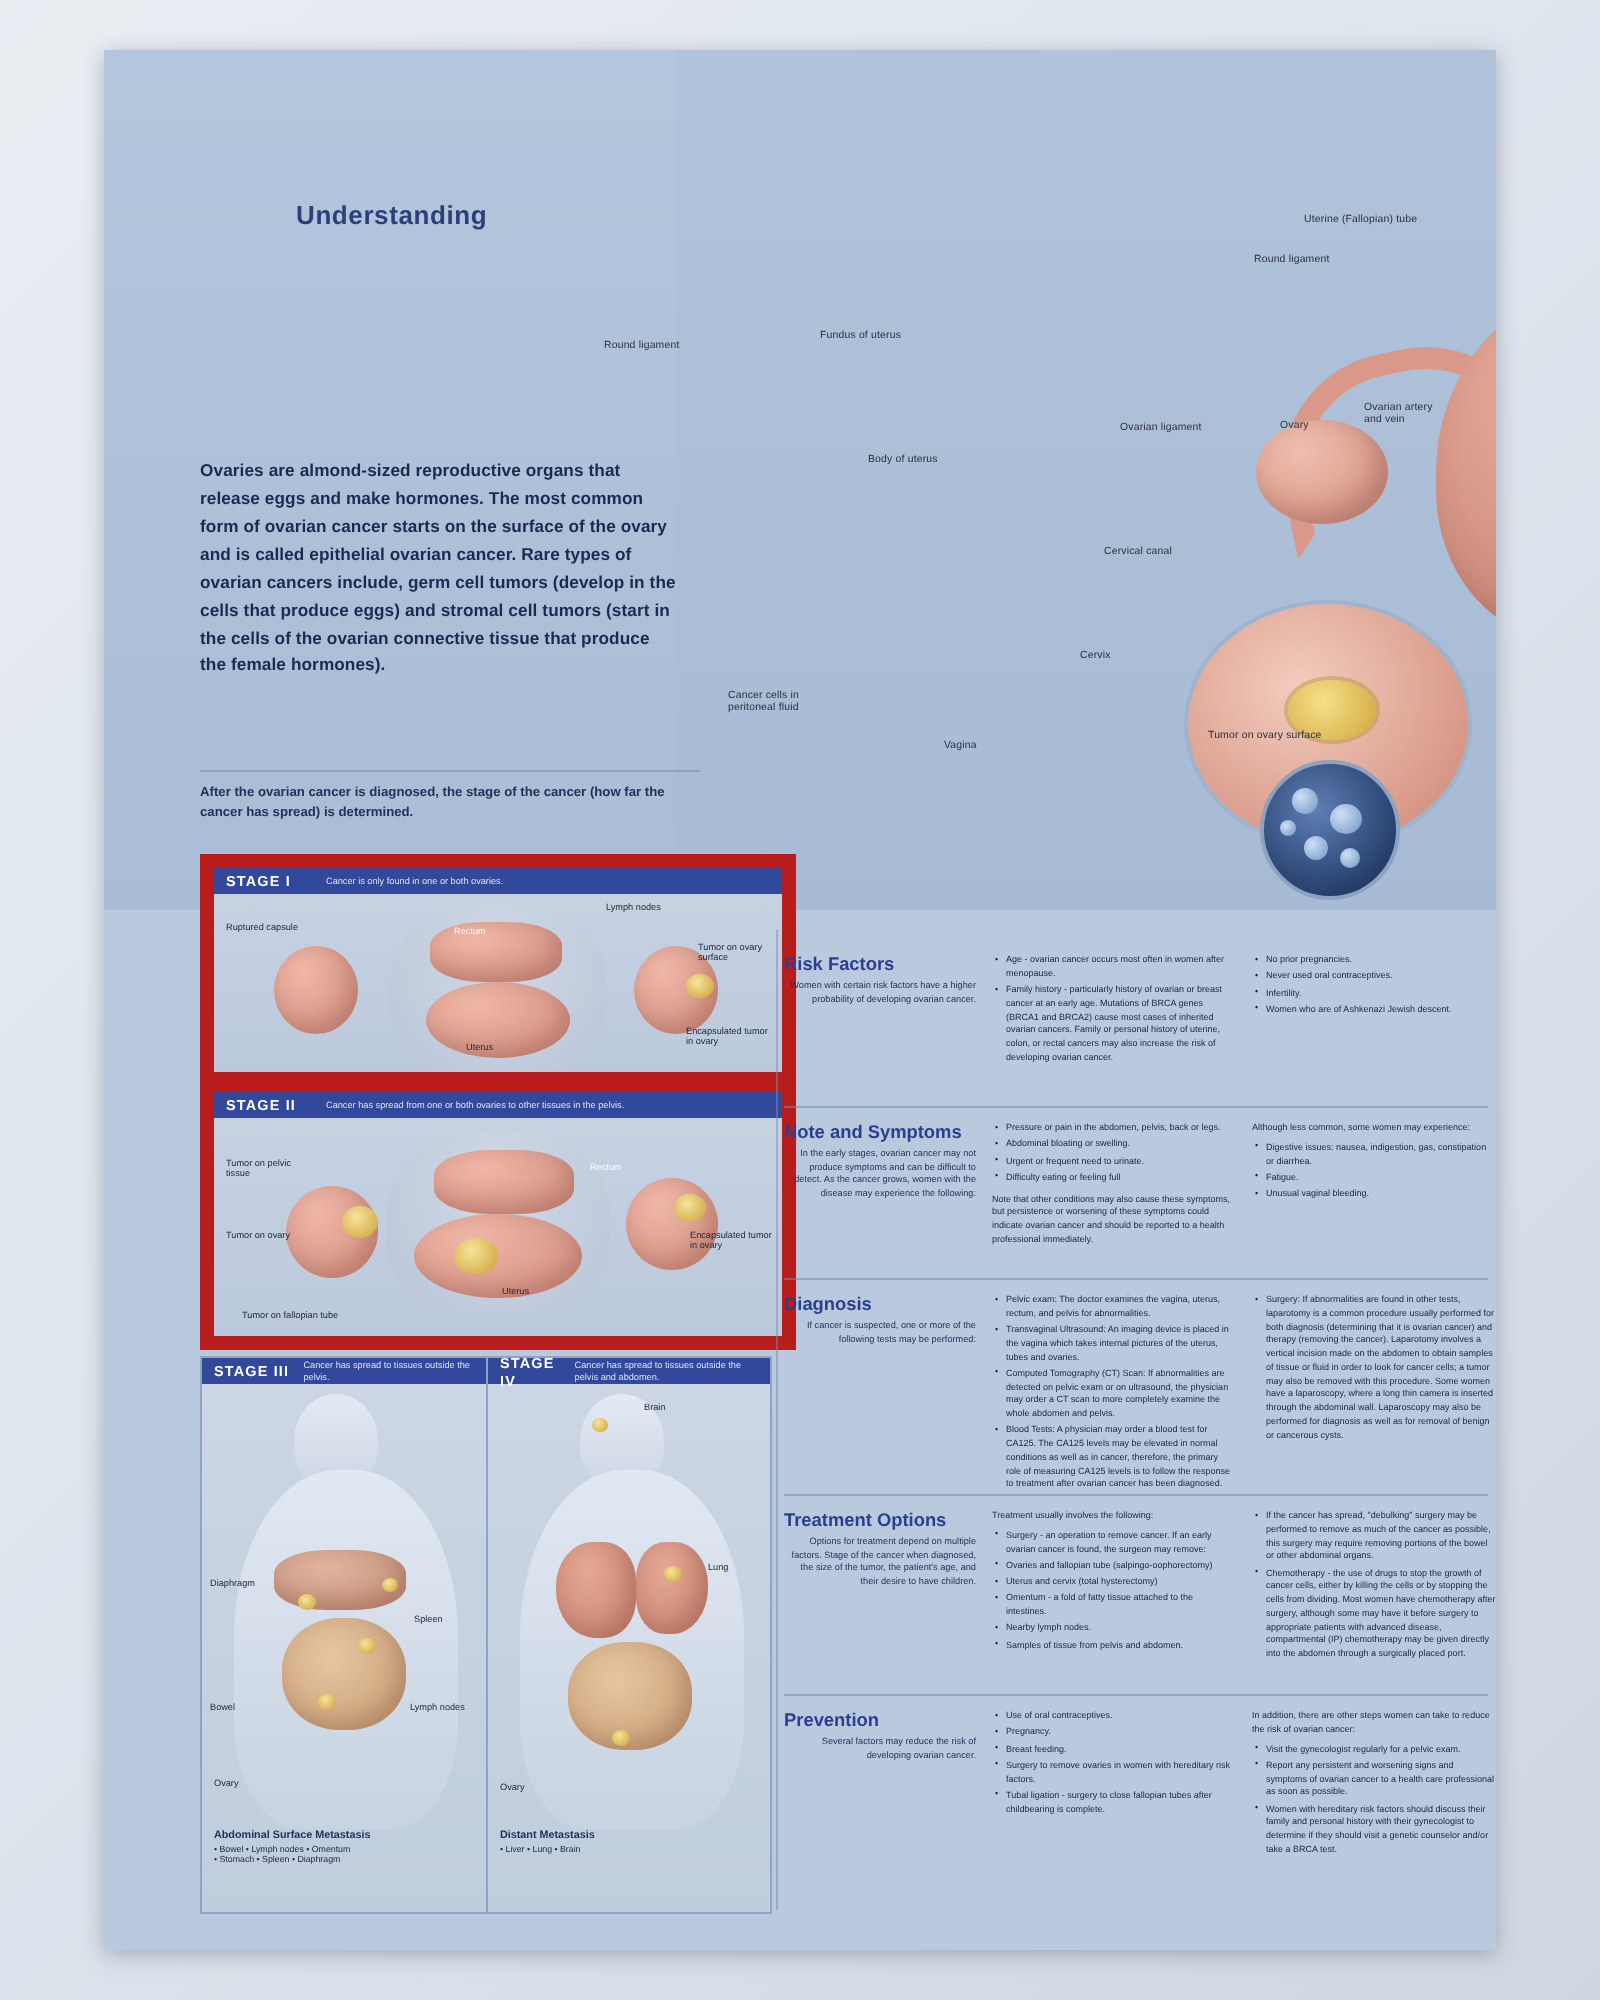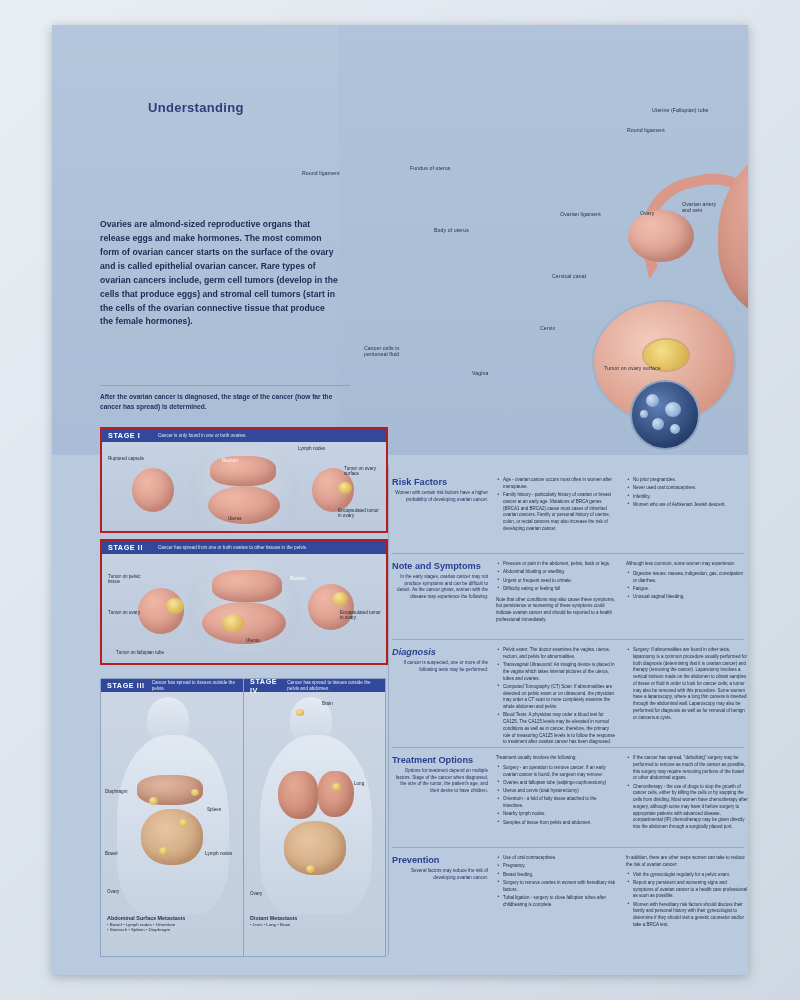--- a/index.html
+++ b/index.html
@@ -129,21 +129,21 @@
     width: 240px;
   }
   .whatis h2 {
     margin: 0;
     font-size: 16.5px;
     color: #2b3f8f;
     font-weight: bold;
     line-height: 1.25;
   }
   .whatis p {
-    margin: 15px 0 0 0;
+    margin: 26px 0 0 0;
     font-size: 8.6px;
     color: #1b2a52;
     line-height: 1.62;
     font-weight: bold;
     letter-spacing: .05px;
   }
   
   .stages-head {
     position: absolute;
     left: 48px; top: 362px;
@@ -165,21 +165,21 @@
   .stages-rule {
     position: absolute;
     left: 48px; top: 360px;
     width: 250px; height: 1px;
     background: #8fa4c1;
   }
   
   .stage-panel {
     position: absolute;
     background: #404040;
-    border: 2px solid #b91c1c;
+    border: 7px solid #b91c1c;
     overflow: hidden;
   }
   .stage-bar {
     position: absolute;
     left: 0; top: 0;
     height: 13px;
     width: 100%;
     background: #32489a;
     color: #fff;
     display: flex;
@@ -524,21 +524,21 @@
       <ul class="bul">
         <li>Digestive issues: nausea, indigestion, gas, constipation or diarrhea.</li>
         <li>Fatigue.</li>
         <li>Unusual vaginal bleeding.</li>
       </ul>
     </div>
   </div>
   <div class="sep" style="top:614px;"></div>
 
   <div class="rt" style="top:622px;">
-    <div class="rt-head" style="top:0;font-style:italic;">Diagnosis</div>
+    <div class="rt-head" style="top:0;">Diagnosis</div>
     <div class="rt-sub" style="top:13px;">If cancer is suspected, one or more of the following tests may be performed:</div>
     <div class="rt-colA">
       <ul class="bul">
         <li>Pelvic exam: The doctor examines the vagina, uterus, rectum, and pelvis for abnormalities.</li>
         <li>Transvaginal Ultrasound: An imaging device is placed in the vagina which takes internal pictures of the uterus, tubes and ovaries.</li>
         <li>Computed Tomography (CT) Scan: If abnormalities are detected on pelvic exam or on ultrasound, the physician may order a CT scan to more completely examine the whole abdomen and pelvis.</li>
         <li>Blood Tests: A physician may order a blood test for CA125. The CA125 levels may be elevated in normal conditions as well as in cancer, therefore, the primary role of measuring CA125 levels is to follow the response to treatment after ovarian cancer has been diagnosed.</li>
       </ul>
     </div>
     <div class="rt-colB">

